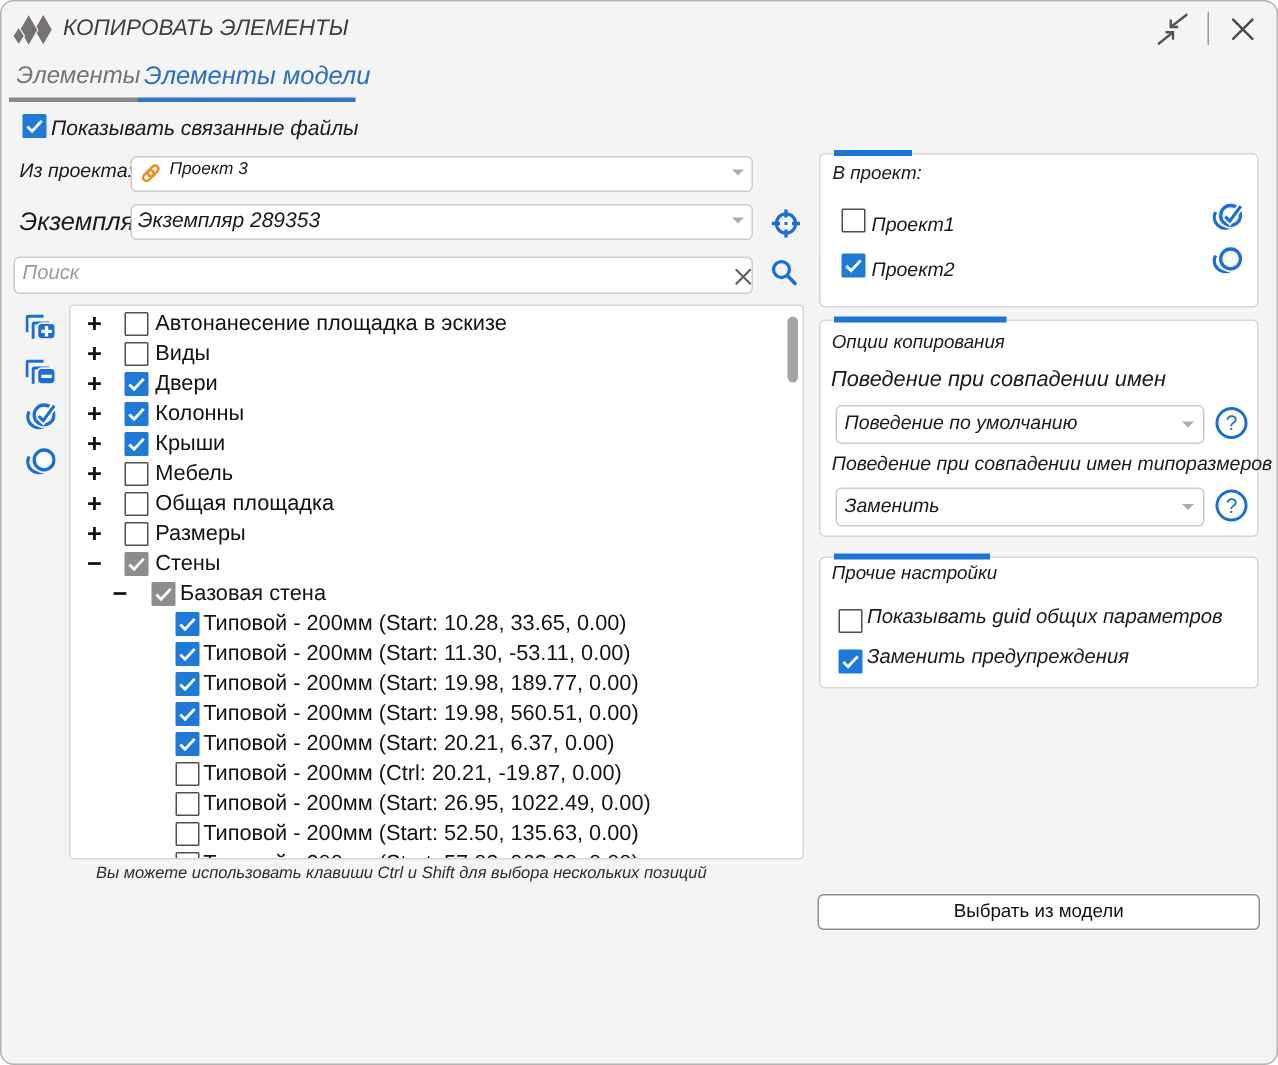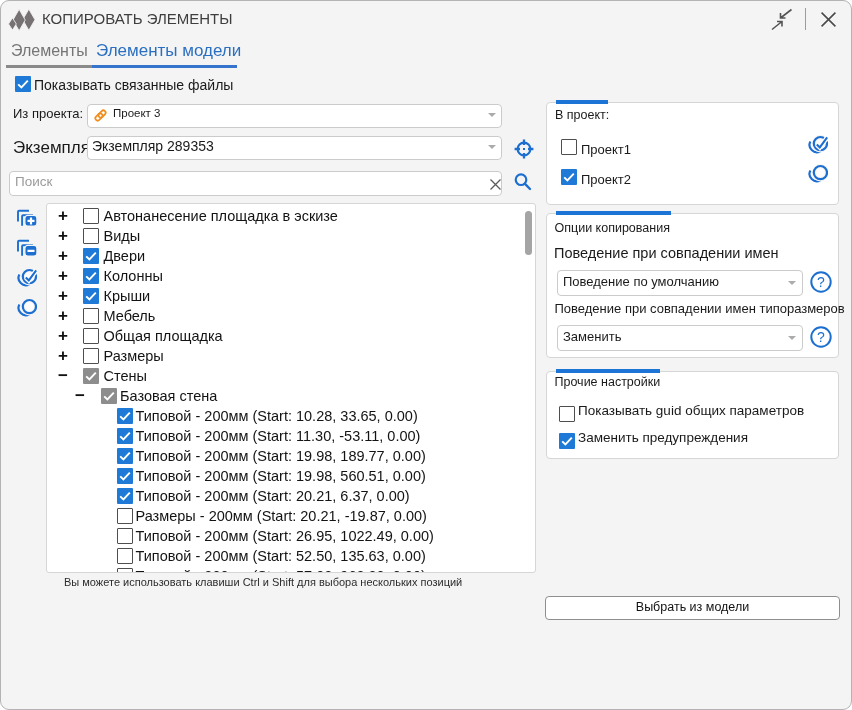--- a/index.html
+++ b/index.html
@@ -3,21 +3,21 @@
 <style>
 * {margin:0; padding:0; box-sizing:border-box;}
 html,body {width:852px; height:710px; background:#fff; font-family:"Liberation Sans",sans-serif;}
 .win {position:absolute; left:0; top:0; width:852px; height:710px; background:#f4f4f4;
   border:1px solid #b3b3b3; border-radius:9px; overflow:hidden;}
 .ab {position:absolute;}
 .cb {position:absolute; border-radius:1px;}
 .cbu {background:#fff; border:1px solid #4e4e4e;}
 .caret {position:absolute; width:0; height:0; border-left:4.2px solid transparent;
   border-right:4.2px solid transparent; border-top:4.6px solid #ababab;}
-.lbl {position:absolute; font-size:13.5px; color:#1a1a1a; white-space:nowrap;}
+.lbl {position:absolute; font-size:13.5px; color:#1a1a1a; white-space:nowrap;font-style:italic;}
 .box {position:absolute; background:#fff; border:1px solid #cbcbcb; border-radius:4px;}
 .panel {position:absolute; background:#fff; border:1px solid #d6d6d6; border-radius:4px;}
 .bar {position:absolute; height:4px; background:#1b74d6;}
 .exp {position:absolute; font-size:17px; font-weight:700; color:#111; width:14px; text-align:center; line-height:21px;}
 .trow {position:absolute; font-size:14.5px; color:#131313; line-height:20px; white-space:nowrap;}
 .btn {position:absolute; left:544px; width:295px; height:24px; background:#fff; border:1px solid #8f8f8f;
   border-radius:4px; font-size:12.5px; color:#111; text-align:center; line-height:21px;}
 </style></head><body>
 <div class="win">
 <svg class="ab" style="left:6.5px;top:7px" width="27.5" height="24.5" viewBox="0 0 26 22">
@@ -160,21 +160,21 @@
 <div class="trow" style="left:88.5px;top:242px">Типовой - 200мм (Start: 19.98, 189.77, 0.00)</div>
 <div class="cb" style="left:70px;top:264px;width:16px;height:16px;background:#1e7ad6"><svg width="16" height="16" viewBox="0 0 16 16">
           <path d="M3.2 8.3 L6.4 11.5 L12.8 4.6" fill="none" stroke="#fff" stroke-width="1.9"></path>
         </svg></div>
 <div class="trow" style="left:88.5px;top:262px">Типовой - 200мм (Start: 19.98, 560.51, 0.00)</div>
 <div class="cb" style="left:70px;top:284px;width:16px;height:16px;background:#1e7ad6"><svg width="16" height="16" viewBox="0 0 16 16">
           <path d="M3.2 8.3 L6.4 11.5 L12.8 4.6" fill="none" stroke="#fff" stroke-width="1.9"></path>
         </svg></div>
 <div class="trow" style="left:88.5px;top:282px">Типовой - 200мм (Start: 20.21, 6.37, 0.00)</div>
 <div class="cb cbu" style="left:70px;top:304px;width:16px;height:16px"></div>
-<div class="trow" style="left:88.5px;top:302px">Размеры - 200мм (Start: 20.21, -19.87, 0.00)</div>
+<div class="trow" style="left:88.5px;top:302px">Типовой - 200мм (Ctrl: 20.21, -19.87, 0.00)</div>
 <div class="cb cbu" style="left:70px;top:324px;width:16px;height:16px"></div>
 <div class="trow" style="left:88.5px;top:322px">Типовой - 200мм (Start: 26.95, 1022.49, 0.00)</div>
 <div class="cb cbu" style="left:70px;top:344px;width:16px;height:16px"></div>
 <div class="trow" style="left:88.5px;top:342px">Типовой - 200мм (Start: 52.50, 135.63, 0.00)</div>
 <div class="cb cbu" style="left:70px;top:364px;width:16px;height:16px"></div>
 <div class="trow" style="left:88.5px;top:362px">Типовой - 200мм (Start: 57.02, 963.30, 0.00)</div>
 <div class="ab" style="left:478px;top:7px;width:7px;height:44px;background:#a5a5a5;border-radius:3.5px"></div>
 </div>
 <div class="lbl" style="left:63px;top:575px;font-size:11px;color:#2d2d2d">Вы можете использовать клавиши Ctrl и Shift для выбора нескольких позиций</div>
 

